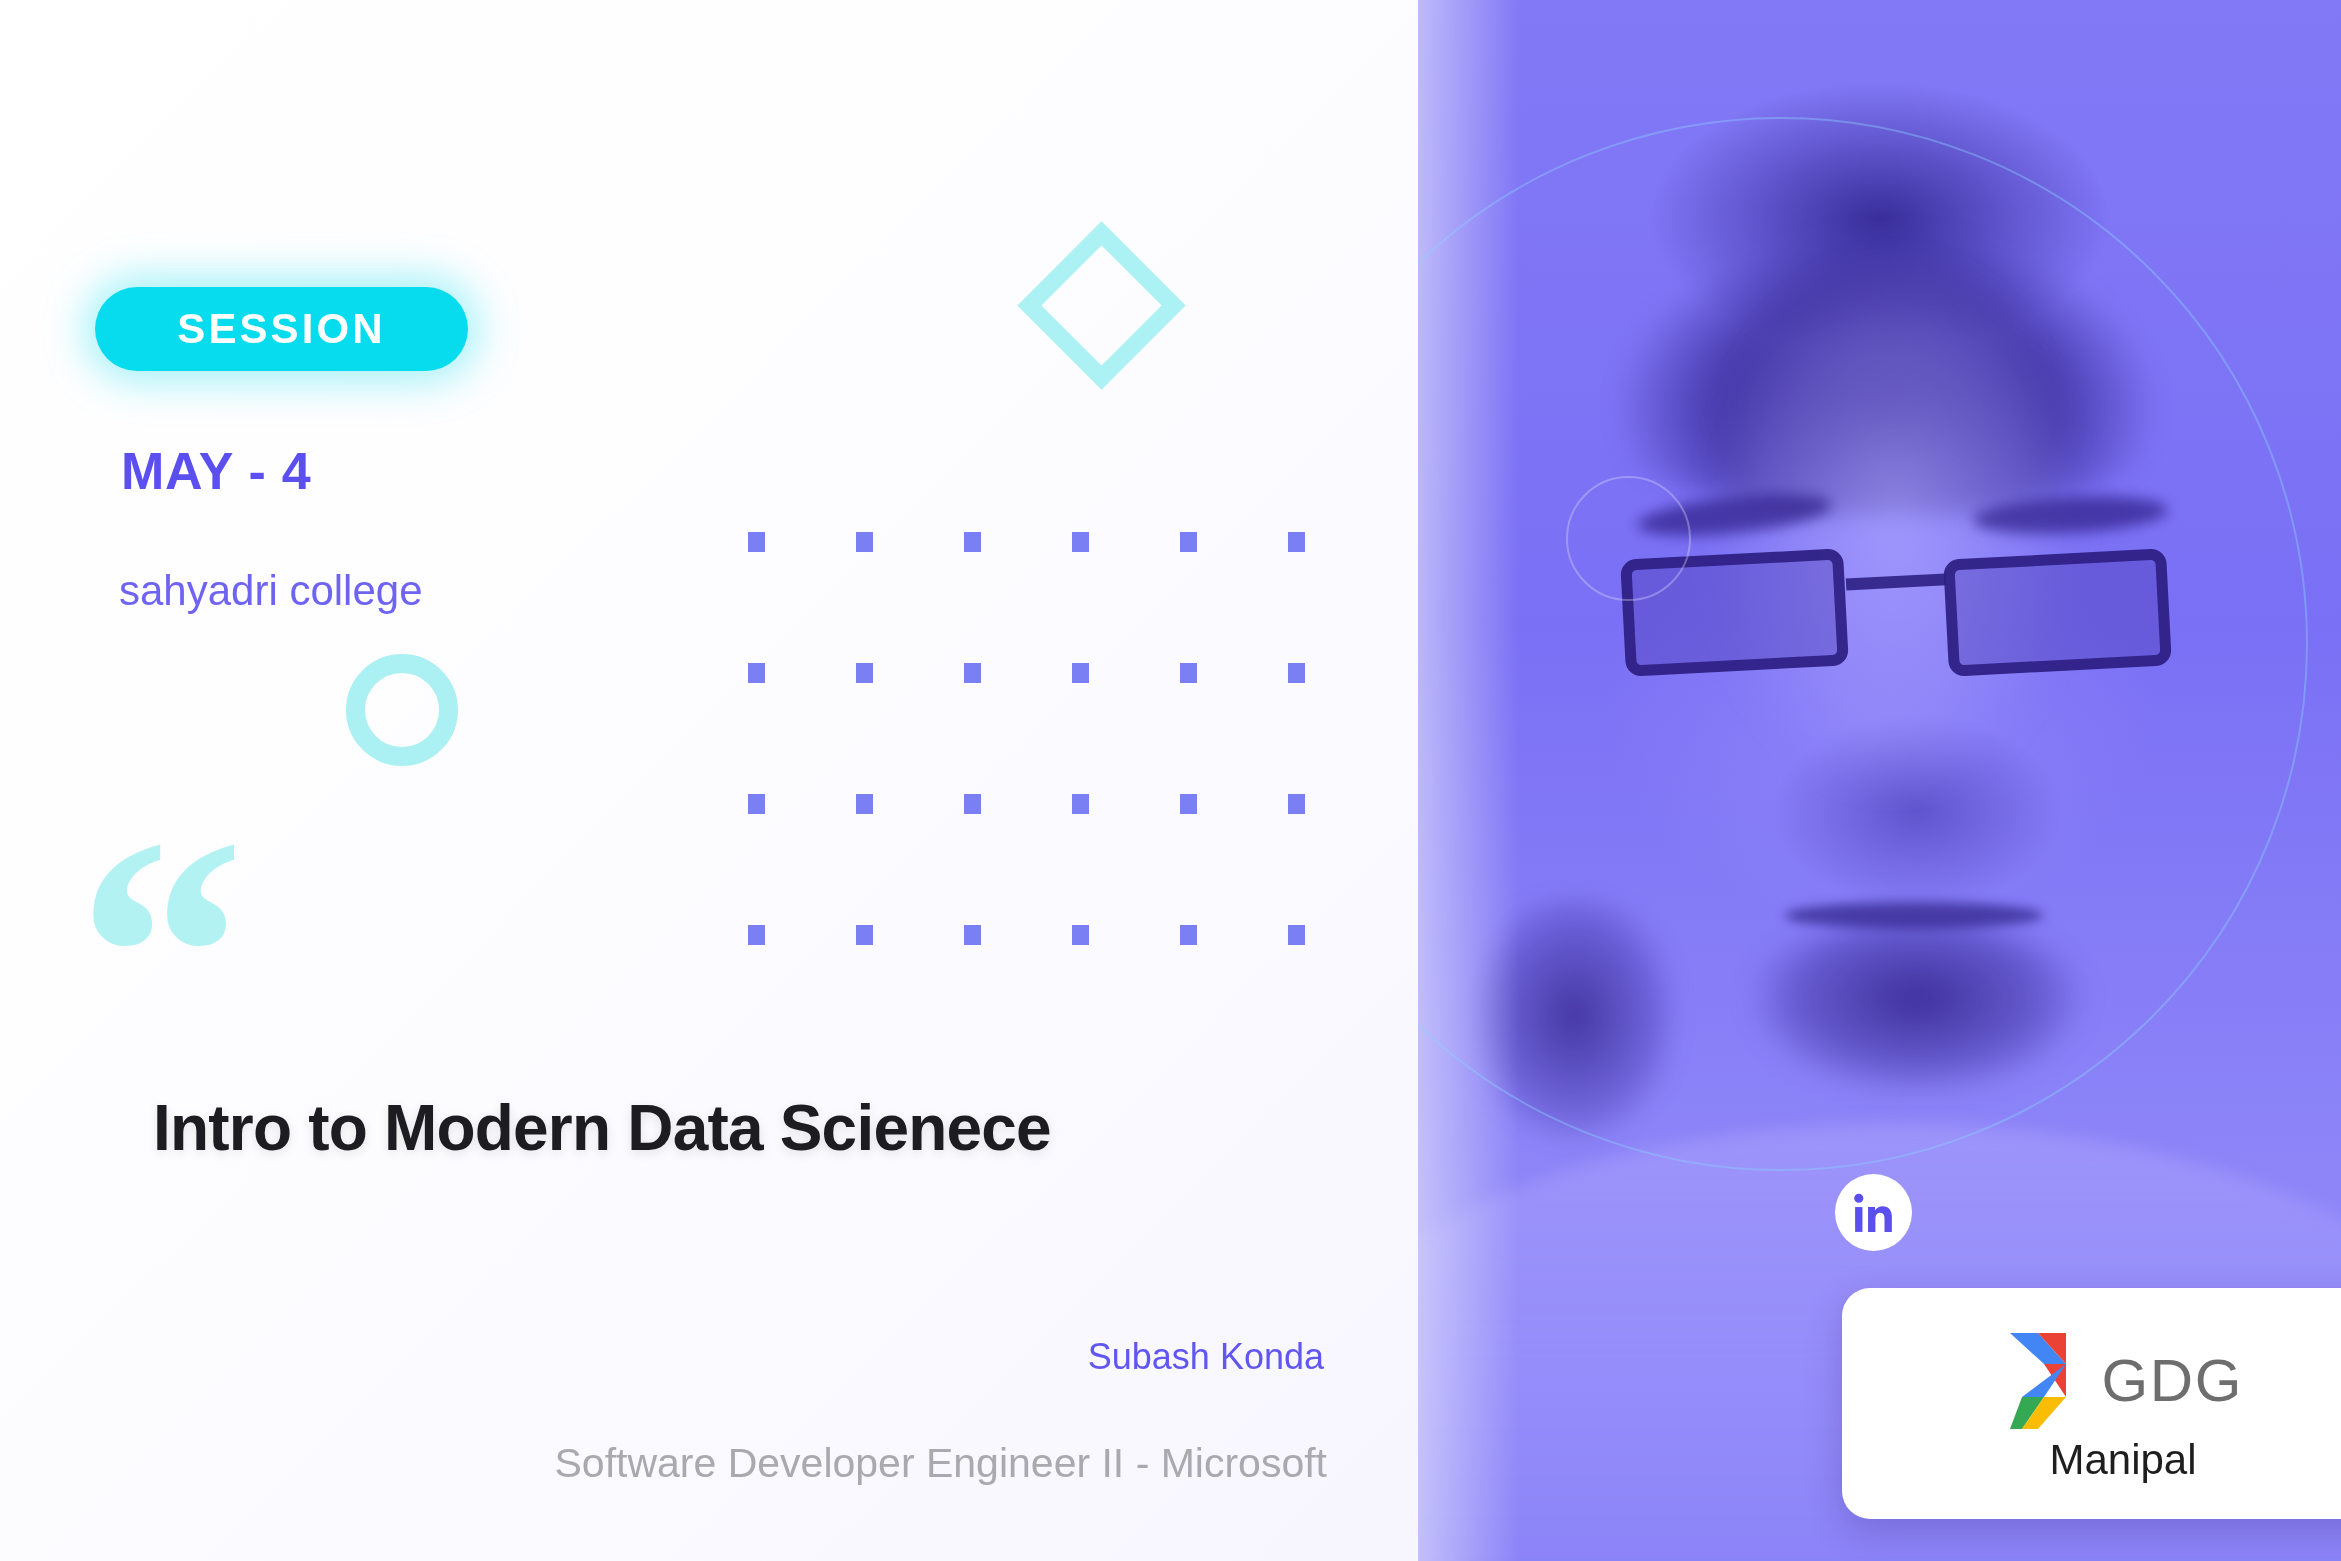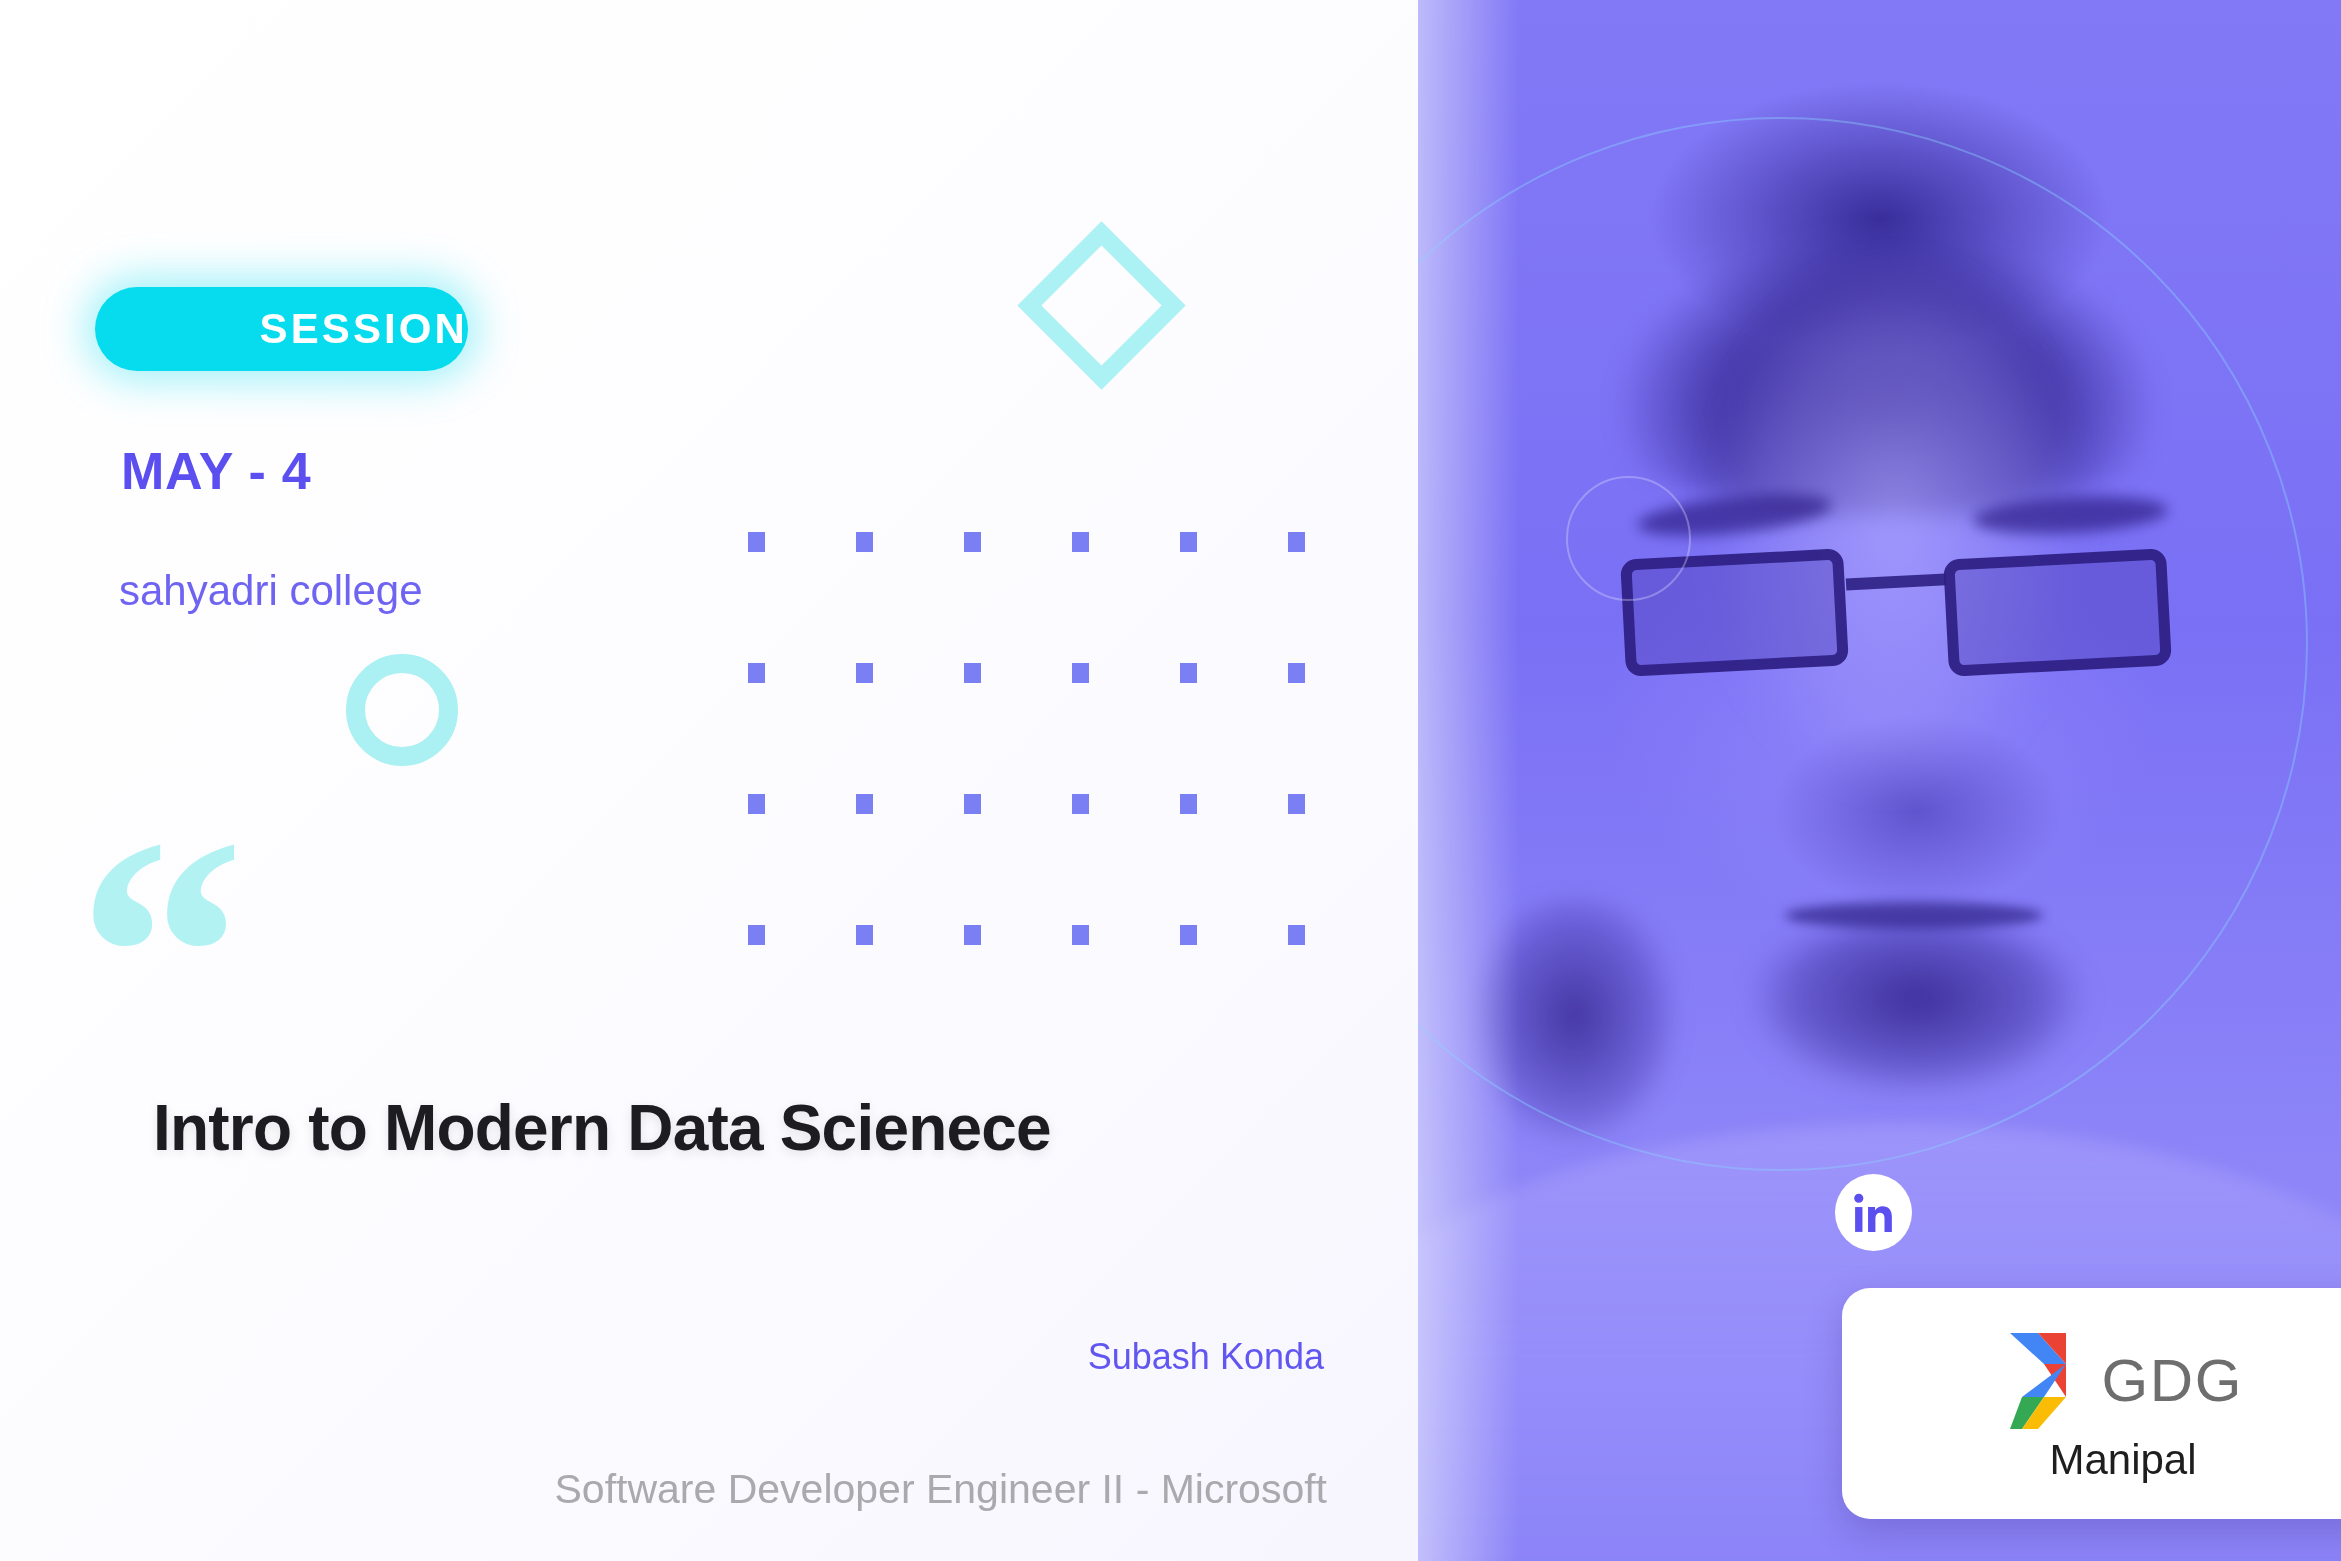--- a/index.html
+++ b/index.html
@@ -40,21 +40,21 @@
   }
 
   
   #session-badge {
     position:absolute;
     left:95px; top:287px;
     width:373px; height:84px;
     border-radius:47px;
     background:#06DCEE;
     box-shadow:0 0 41px 9.4px rgba(6,220,238,.38);
-    display:flex; align-items:center; justify-content:flex-end;
+    display:flex; align-items:center; justify-content:center;
   }
   #session-badge-label {
     color:#ffffff;
     font-size:42px;
     font-weight:700;
     letter-spacing:3.1px;
   }
 
   
   #event-date {
@@ -137,21 +137,20 @@
     color:#6157F0;
     white-space:nowrap;
   }
   #speaker-role {
     position:absolute;
     right:91px; top:1440px;
     font-size:41px;
     font-weight:400;
     color:#A9A9AE;
     white-space:nowrap;
-    margin-top:26px;
   }
 
   
   #right-panel {
     position:absolute;
     left:1418px; top:0;
     width:924px; height:1561px;
     overflow:hidden;
     background:#7C72F5;
   }

